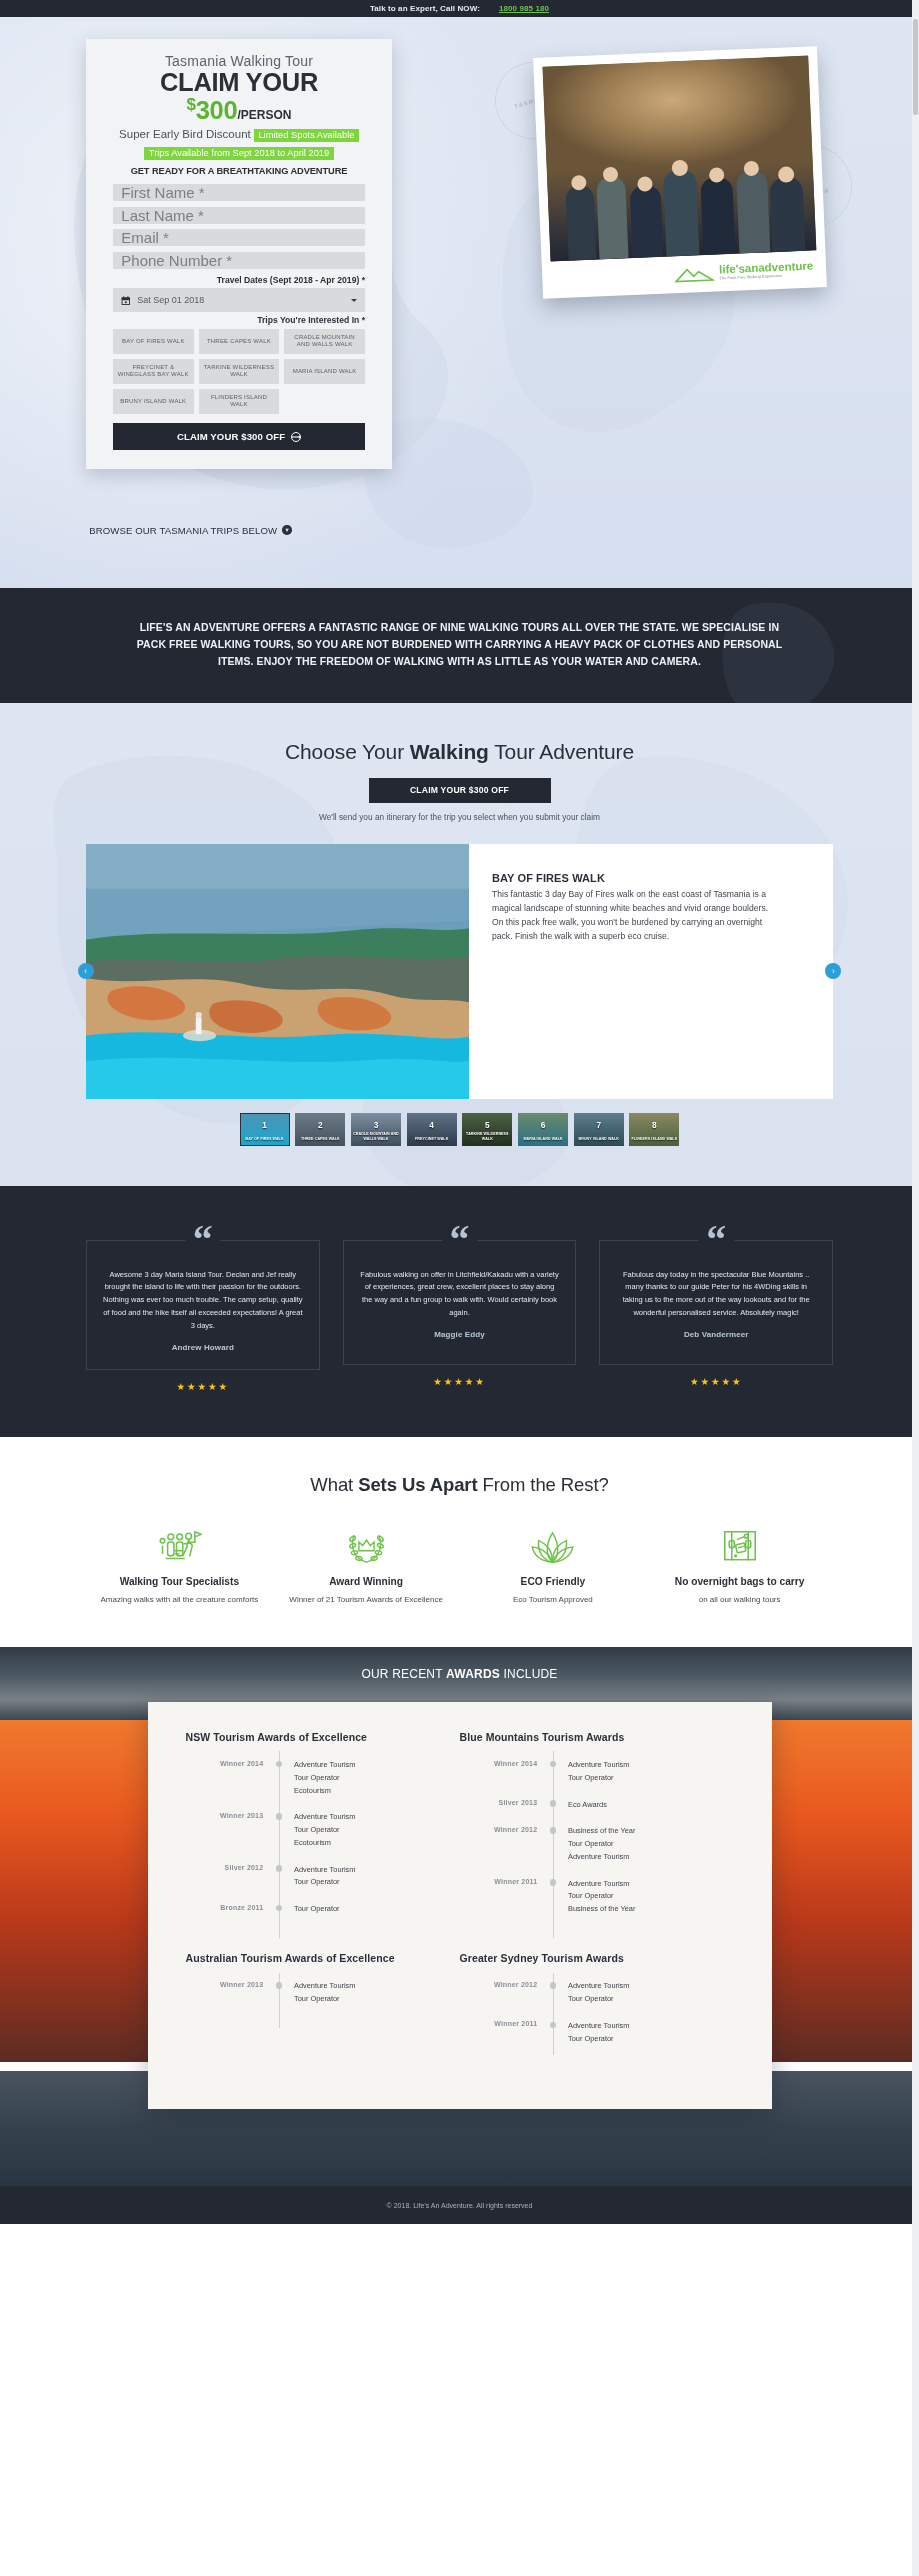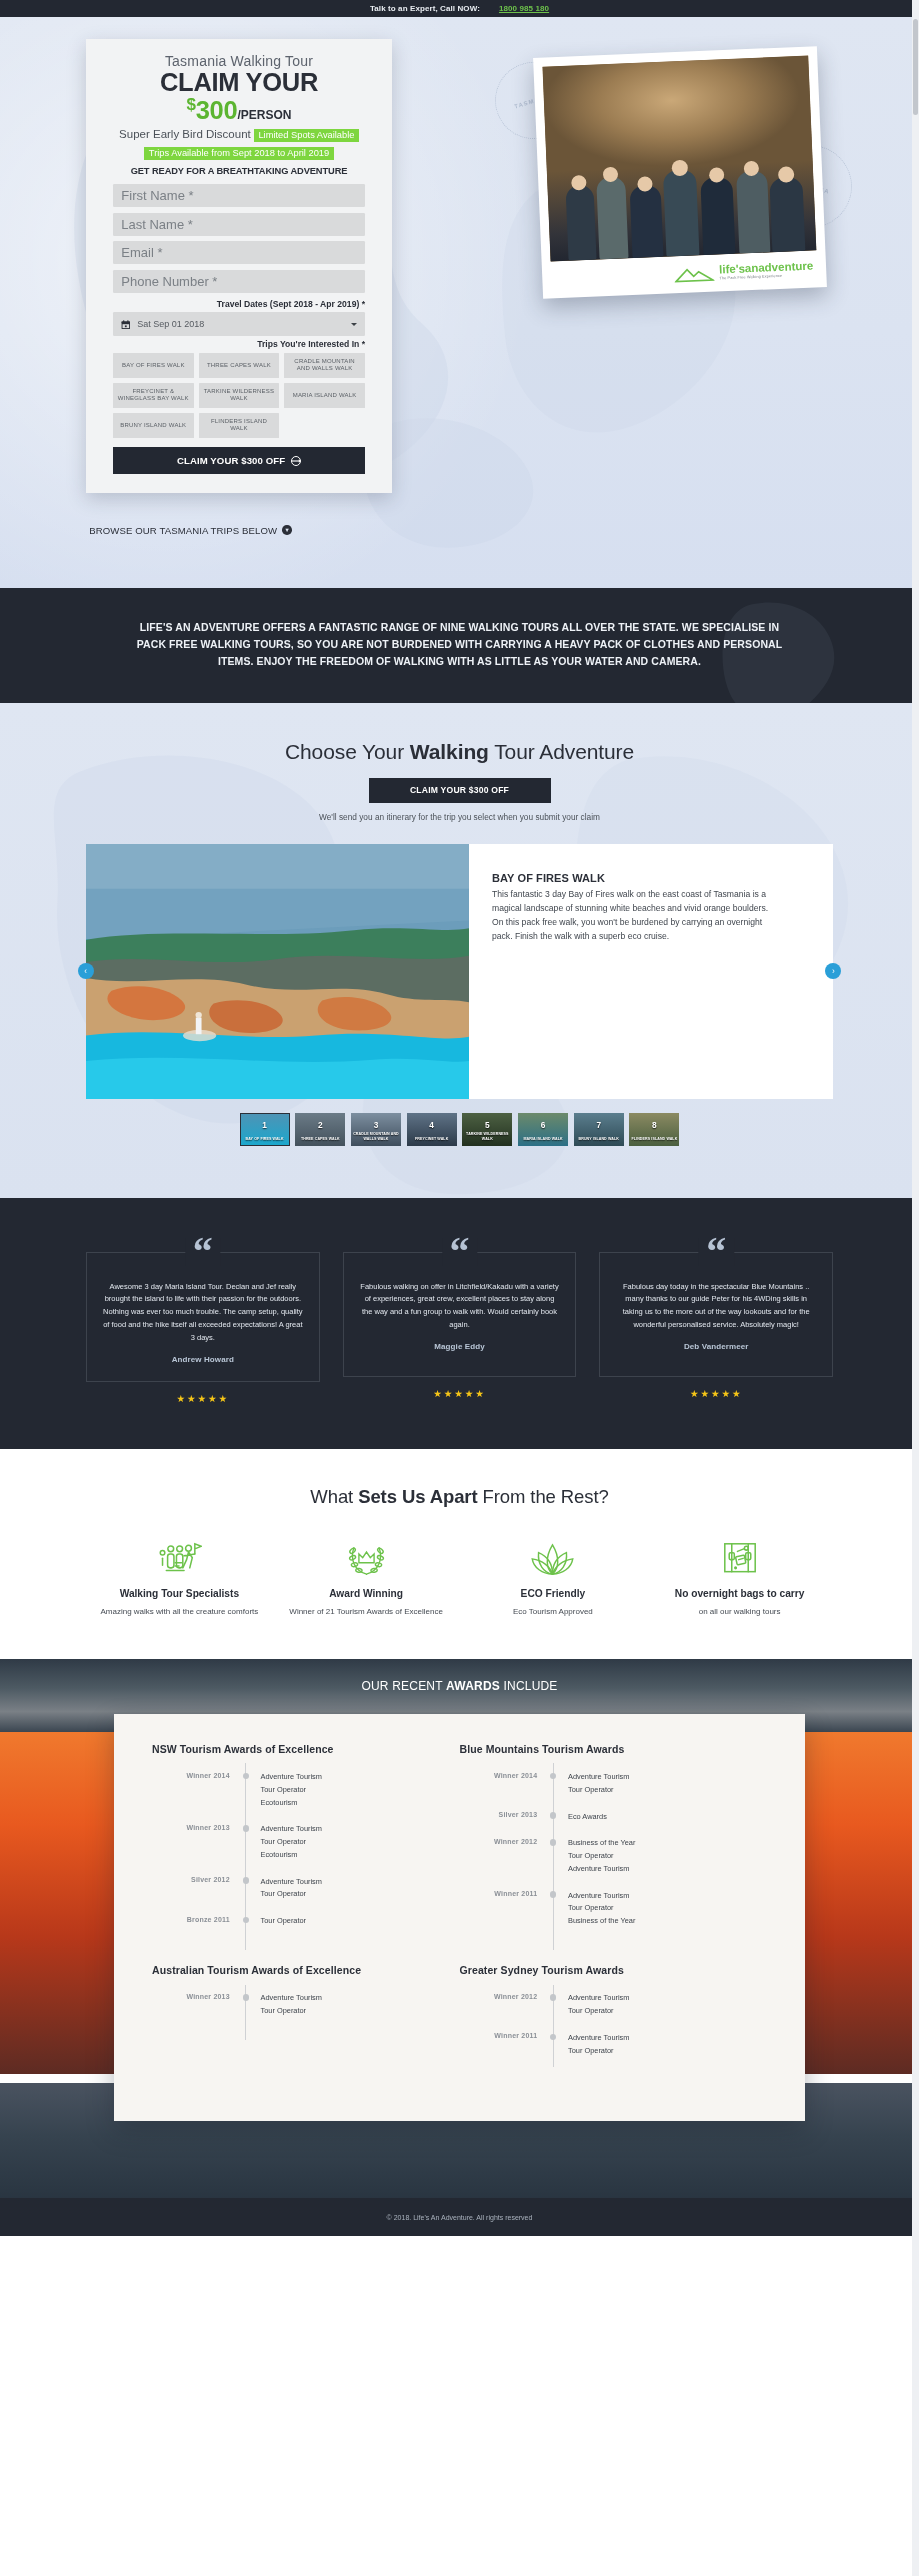--- a/index.html
+++ b/index.html
@@ -74,22 +74,22 @@
     background: #7ed63f; color: #fff; padding: 1.3px 4.5px 1.9px 4.5px;
     font-size: 9.3px; font-weight: 400; display: inline-block;
   }
   .sub-row2 { margin-bottom: 5.7px; }
   .readyline {
     font-size: 9.3px; font-weight: 900; letter-spacing: -0.1px;
     color: #2b2f38; margin-bottom: 8.3px;
   }
   .field-grid { display: flex; flex-wrap: wrap; gap: 5.7px; margin-bottom: 5.7px; }
   .field {
-    background: #d9dadb; border: 0; height: 23px; flex: 1 1 calc(50% - 3.2px);
-    padding: 0 8.3px; font-size: 13px; color: #6c7075;
+    background: #d9dadb; border: 0; height: 17px; flex: 1 1 calc(50% - 3.2px);
+    padding: 0 8.3px; font-size: 15px; color: #6c7075;
     font-family: "Liberation Sans", sans-serif; border-radius: 1.3px;
   }
   .field::placeholder { color: #7b8086; }
   .flabel {
     text-align: right; font-size: 8.6px; font-weight: bold;
     color: #2b2f38; margin: 2.6px 0 3.8px 0;
   }
   .datebox {
     background: #d9dadb; height: 24px; display: flex; align-items: center;
     gap: 6.4px; padding: 0 8.3px; border-radius: 1.3px; margin-bottom: 2.6px;
@@ -185,21 +185,21 @@
     letter-spacing: 0.1px; text-transform: uppercase; position: relative; z-index: 2;
   }
   .band .tas-shape {
     position: absolute; right: 57px; top: 5.1px; width: 160px; height: 140px;
     opacity: .35;
   }
 
   
   .choose {
     background: linear-gradient(180deg,#dfe6f2 0%,#dae2f0 100%);
-    position: relative; overflow: hidden; padding: 37px 0 52px 0;
+    position: relative; overflow: hidden; padding: 37px 0 40px 0;
   }
   .choose .bgmap { position: absolute; left: 0; top: 19px; width: 919px; height: 485px; opacity: .42; }
   .choose-inner { position: relative; width: 747px; margin: 0 auto; z-index: 2; }
   .choose h2 {
     text-align: center; font-size: 21px; font-weight: 300;
     color: #2b2f38; letter-spacing: -0.1px;
   }
   .choose h2 b { font-weight: 900; }
   .choose .cta2 {
     display: block; margin: 14px auto 0 auto; width: 182px; height: 25px;
@@ -300,21 +300,21 @@
     position: absolute; left: 0; bottom: 0; width: 919px; height: 153px;
     background: linear-gradient(180deg,#4a5360 0%,#36434f 35%,#2b3743 70%,#222c38 100%);
   }
   .awards h2 {
     position: relative; z-index: 3; text-align: center; color: #fff;
     font-size: 12px; font-weight: 300; letter-spacing: 0.2px;
     padding-top: 20px; text-transform: uppercase;
   }
   .awards h2 b { font-weight: 900; }
   .awards-card {
-    position: relative; z-index: 3; width: 691px; margin: 20.4px auto 0 auto;
+    position: relative; z-index: 3; width: 624px; margin: 20.4px auto 0 auto;
     background: #f7f5f2; padding: 29px 38px 28px 38px;
     box-shadow: 0 10.2px 25.5px rgba(20,25,35,.3);
   }
   .aw-grid { display: flex; flex-wrap: wrap; }
   .aw-col { width: 50%; padding-right: 19px; margin-bottom: 22px; }
   .aw-col h3 {
     font-size: 10.5px; font-weight: 900; color: #2b2f38;
     margin-bottom: 16.6px; letter-spacing: 0.1px;
   }
   .tl { padding-left: 33px; position: relative; }

